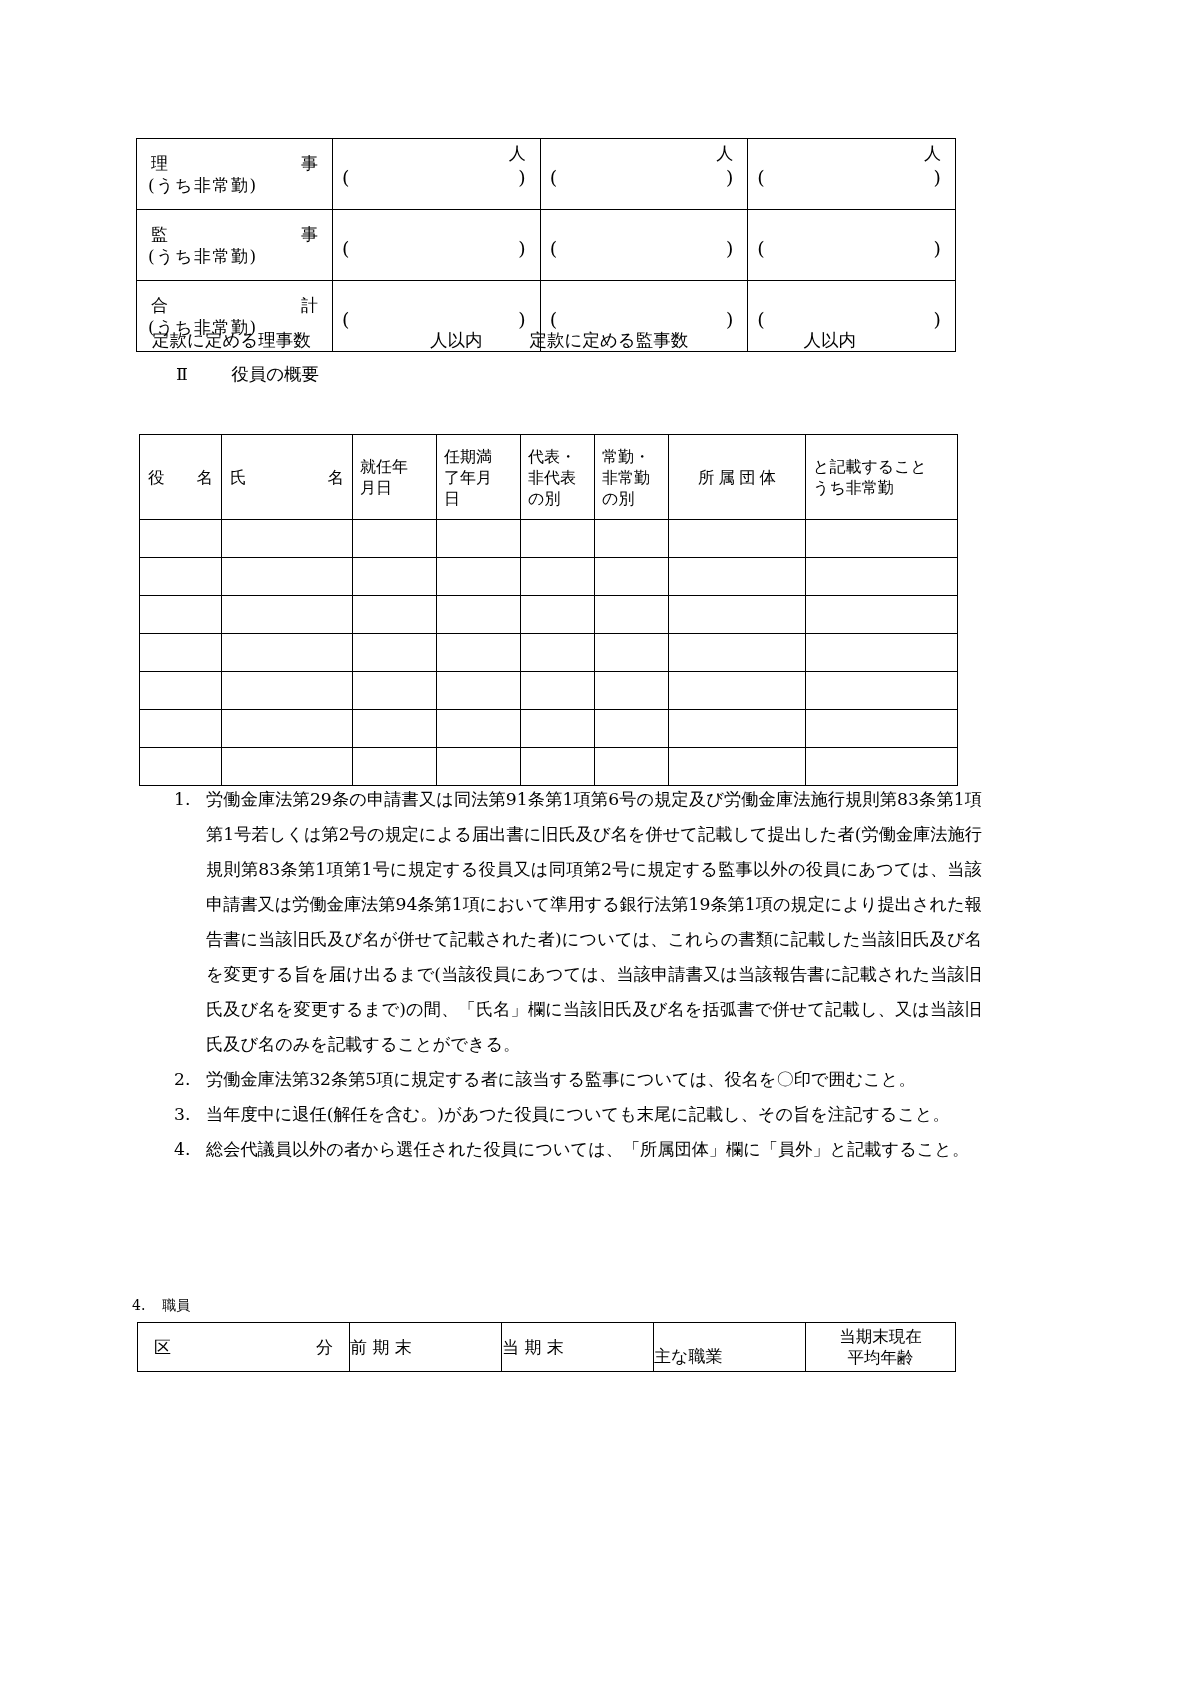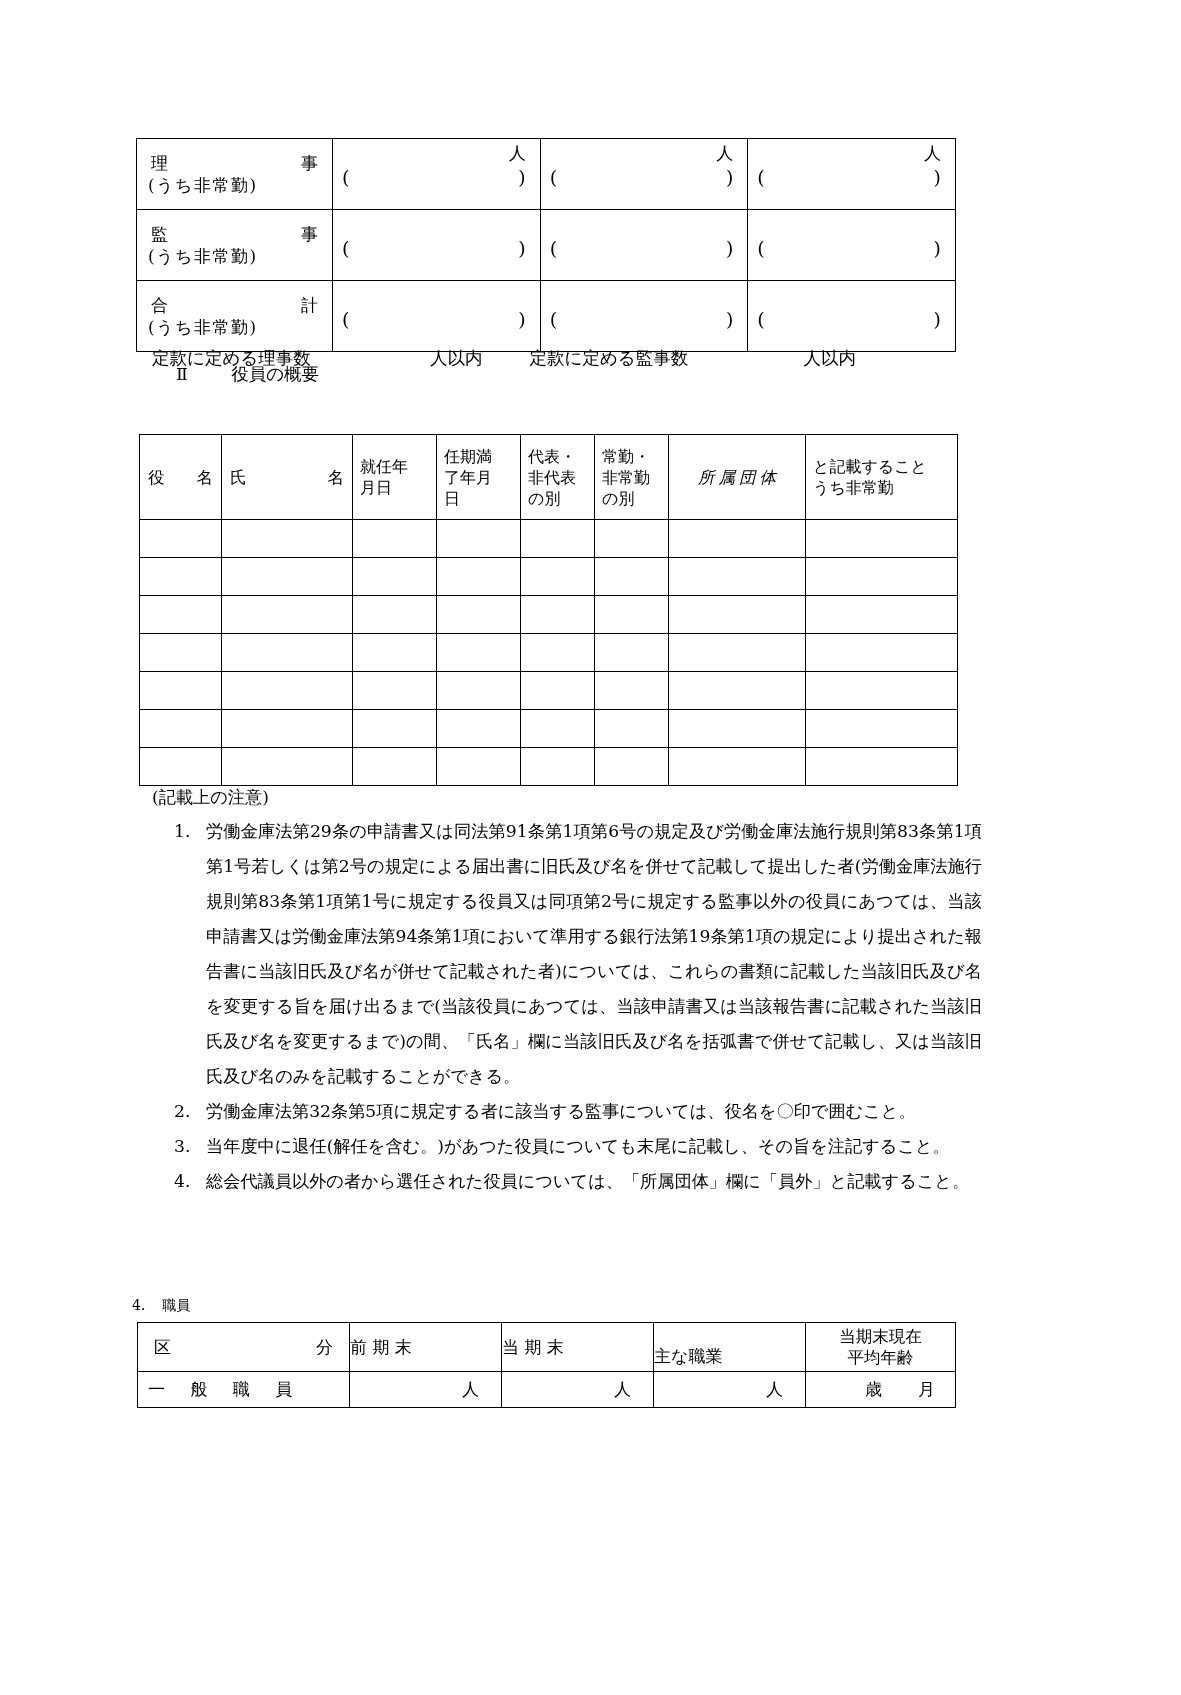--- a/index.html
+++ b/index.html
@@ -74,21 +74,20 @@
     font-size: 19px;
   }
 
   
   .teikan-line {
     position: absolute;
     left: 152px;
     top: 328px;
     font-size: 17.5px;
     white-space: nowrap;
-    margin-top: 18px;
   }
   .teikan-line .gap1 { display: inline-block; width: 108px; }
   .teikan-line .gap2 { display: inline-block; width: 36px; }
   .teikan-line .gap3 { display: inline-block; width: 104px; }
 
   
   .sec2 {
     position: absolute;
     left: 176px;
     top: 362px;
@@ -133,21 +132,20 @@
   .th-lines {
     text-align: left;
     padding-left: 4px;
     font-size: 16px;
     line-height: 21px;
   }
   .th-center-sp {
     font-size: 16.5px;
     letter-spacing: 4px;
     padding-left: 4px;
-    font-style: italic;
   }
   .col-yakumei { width: 82px; }
   .col-shimei  { width: 131px; }
   .col-shunin  { width: 84px; }
   .col-ninki   { width: 84px; }
   .col-daihyo  { width: 74px; }
   .col-joukin  { width: 74px; }
   .col-shozoku { width: 137px; }
   .col-tantou  { width: 152px; }
 
@@ -466,21 +464,20 @@
           <td></td>
           <td></td>
           <td></td>
           <td></td>
           <td></td>
         </tr>
       </tbody>
   </table>
 
   <div class="notes">
-    <div class="notes-title">(記載上の注意)</div>
     <div id="notes-list">
         <div class="note-item">
           <div class="note-num">1.</div>
           <div class="note-body">労働金庫法第29条の申請書又は同法第91条第1項第6号の規定及び労働金庫法施行規則第83条第1項第1号若しくは第2号の規定による届出書に旧氏及び名を併せて記載して提出した者(労働金庫法施行規則第83条第1項第1号に規定する役員又は同項第2号に規定する監事以外の役員にあつては、当該申請書又は労働金庫法第94条第1項において準用する銀行法第19条第1項の規定により提出された報告書に当該旧氏及び名が併せて記載された者)については、これらの書類に記載した当該旧氏及び名を変更する旨を届け出るまで(当該役員にあつては、当該申請書又は当該報告書に記載された当該旧氏及び名を変更するまで)の間、「氏名」欄に当該旧氏及び名を括弧書で併せて記載し、又は当該旧氏及び名のみを記載することができる。</div>
         </div>
         <div class="note-item">
           <div class="note-num">2.</div>
           <div class="note-body">労働金庫法第32条第5項に規定する者に該当する監事については、役名を〇印で囲むこと。</div>
         </div>
         <div class="note-item">
@@ -525,36 +522,16 @@
         <td style="vertical-align:bottom">
           <div class="sp-center" style="padding-bottom:3px">主な職業</div>
         </td>
         <td>
           <div class="sp-2line">
             <div>当期末現在</div>
             <div>平均年齢</div>
           </div>
         </td>
       </tr>
-      <tr class="staff-body">
-        <td>
-          <div class="sp-center" style="letter-spacing:10px;padding-left:10px">一 般 職 員</div>
-        </td>
-        <td>
-          <div class="sp-right">人</div>
-        </td>
-        <td>
-          <div class="sp-right">人</div>
-        </td>
-        <td>
-          <div class="sp-right">人</div>
-        </td>
-        <td>
-          <div class="sp-unitpair">
-            <span>歳</span>
-            <span>月</span>
-          </div>
-        </td>
-      </tr>
     </tbody>
   </table>
 
 </div>
 
 </body></html>

